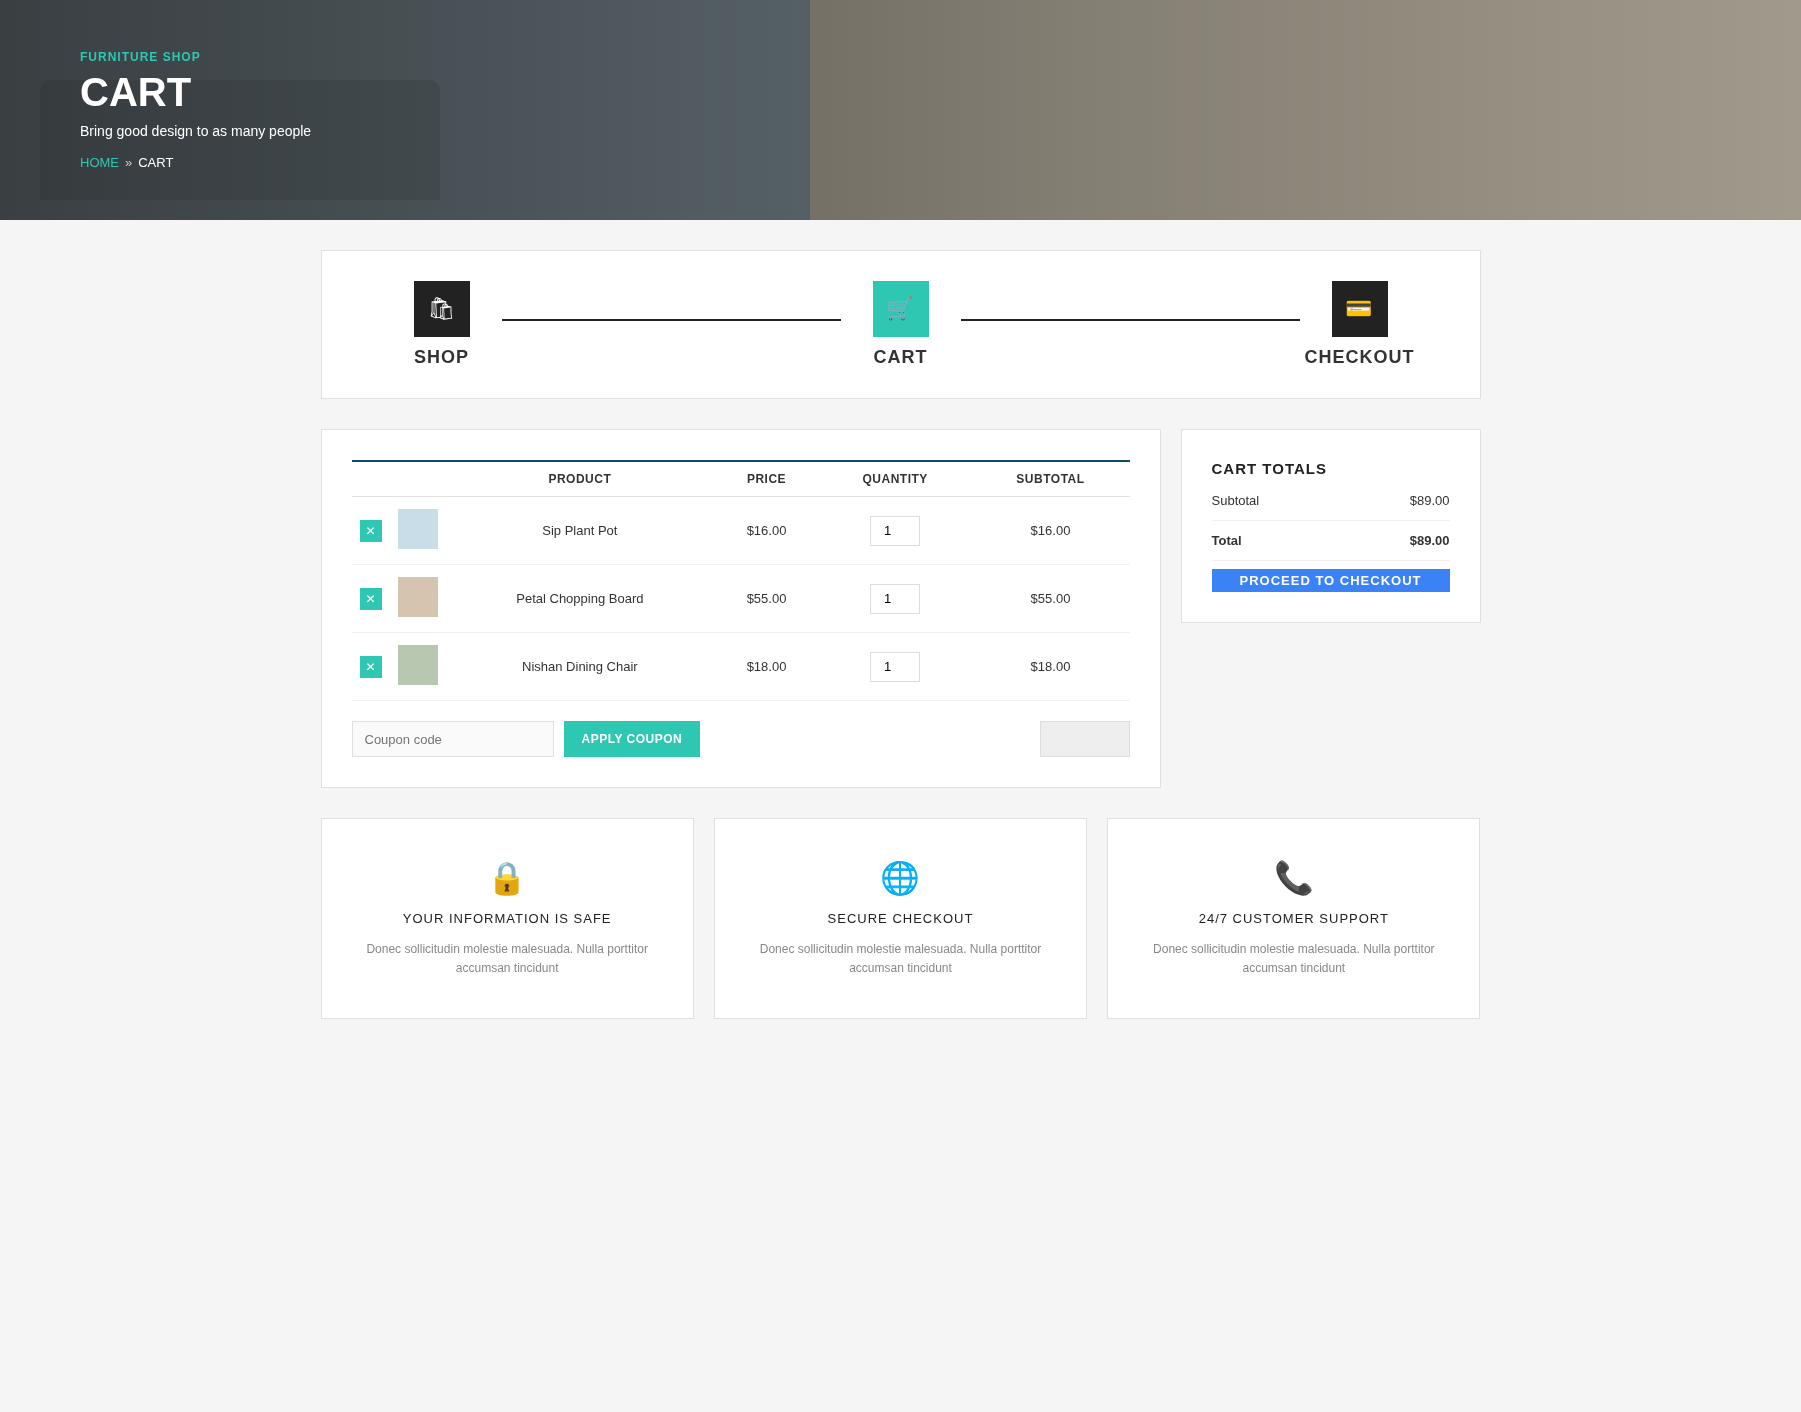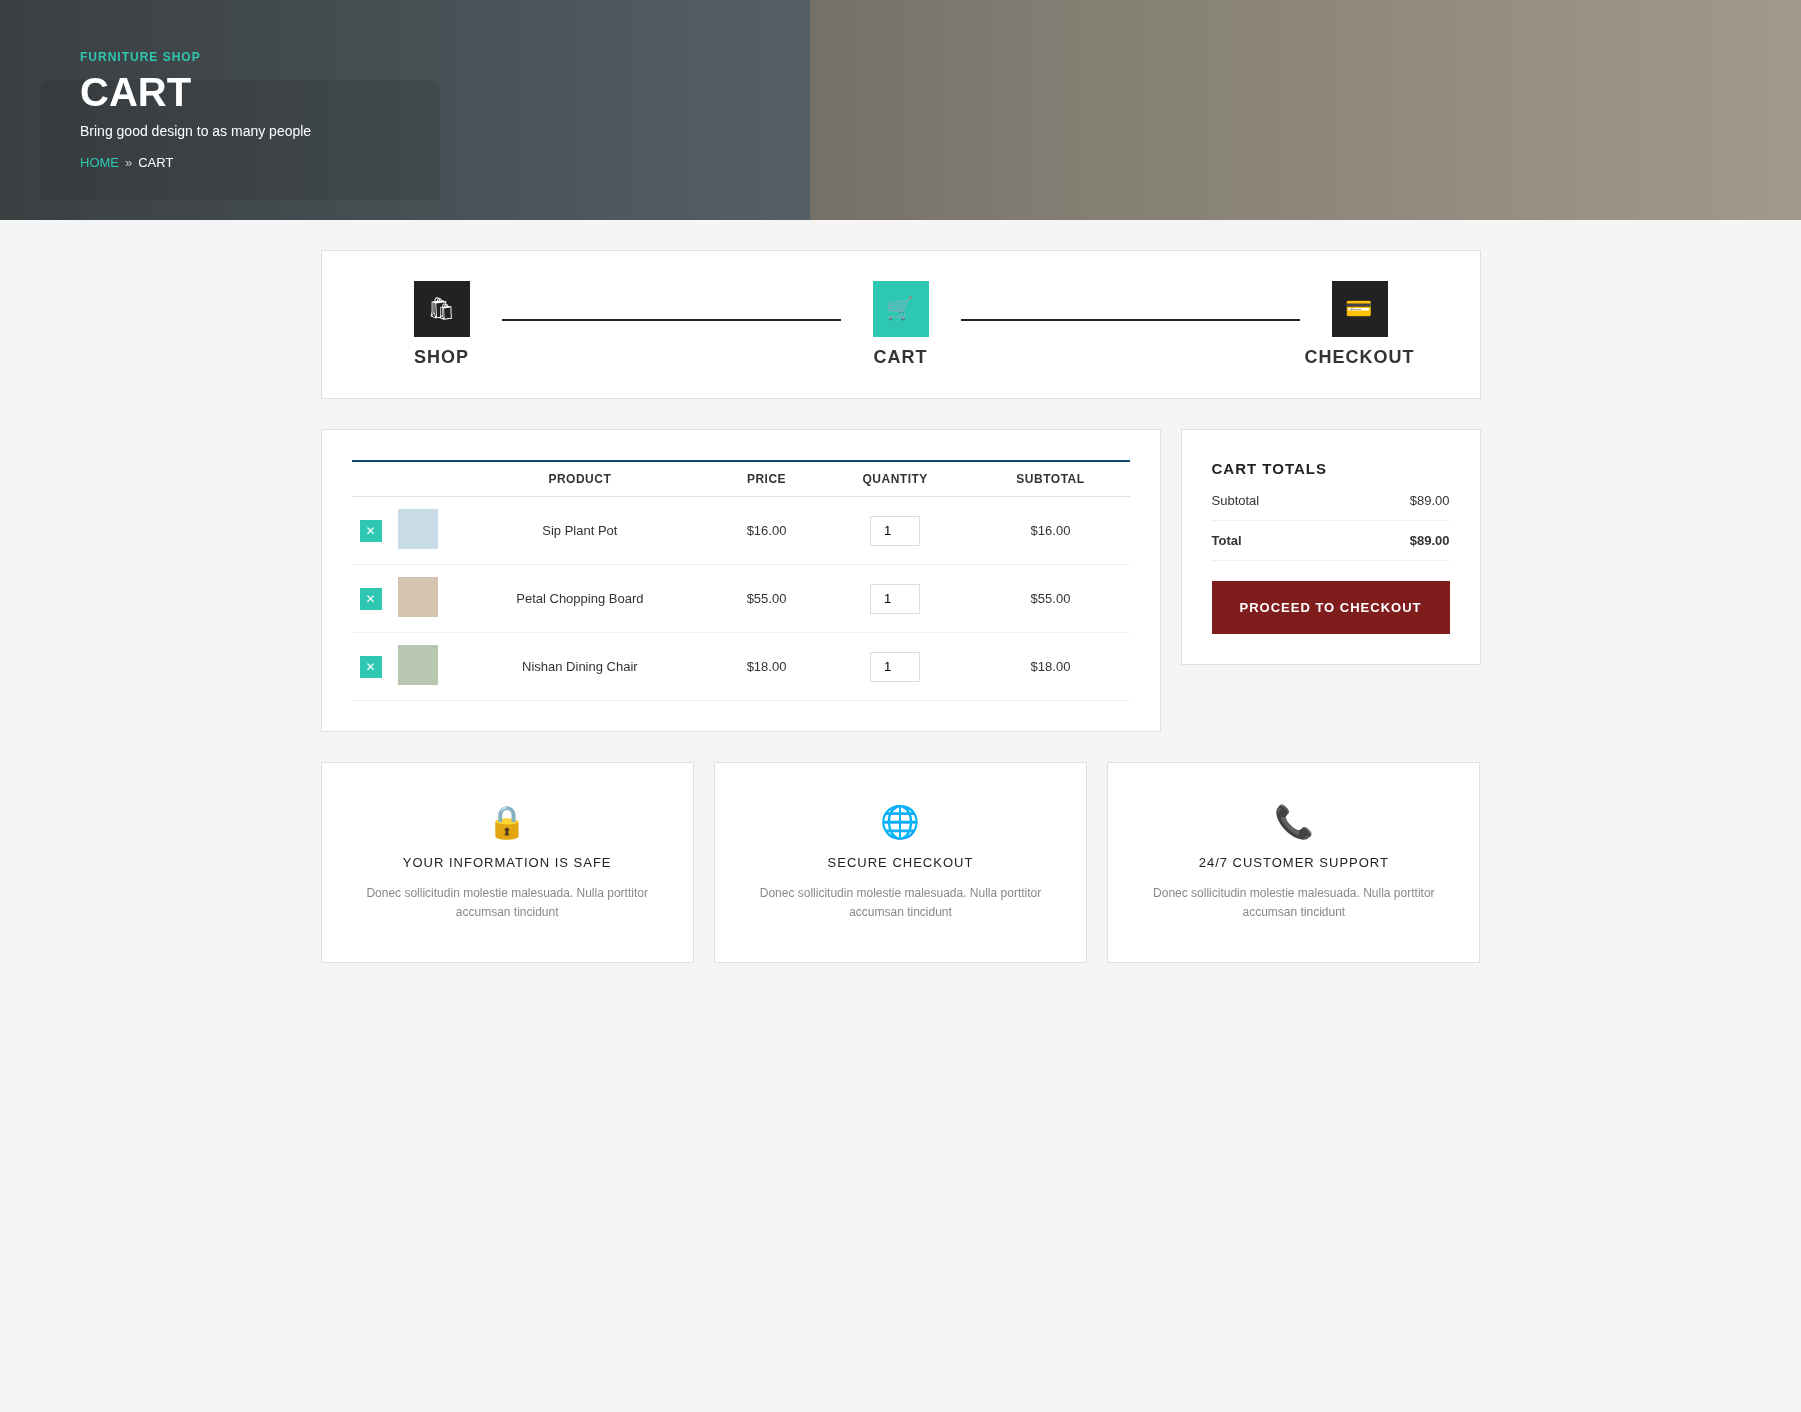--- a/index.html
+++ b/index.html
@@ -252,29 +252,29 @@
       font-size: 13px;
     }
     .totals-row.total-row {
       font-weight: bold;
     }
     .totals-row .amount { font-weight: normal; }
     .totals-row.total-row .amount { font-weight: bold; }
     .proceed-btn {
       display: block;
       width: 100%;
-      background: #7f1d1d;
+      background: #3b82f6;
       color: #fff;
       border: none;
-      padding: 19px;
+      padding: 4px;
       font-size: 13px;
       font-weight: bold;
       letter-spacing: 1px;
       cursor: pointer;
-      margin-top: 20px;
+      margin-top: 8px;
       text-align: center;
     }
 
     
     .features-row {
       display: flex;
       gap: 20px;
       margin-top: 30px;
     }
     .feature-card {
@@ -395,20 +395,25 @@
     <td>Nishan Dining Chair</td>
     <td>$18.00</td>
     <td>
       <input class="qty-input" type="number" value="1" min="1" style="">
     </td>
     <td>$18.00</td>
   </tr>
           </tbody>
       </table>
 
+      <div class="coupon-row">
+        <input class="coupon-input" type="text" placeholder="Coupon code" style="">
+        <button class="apply-coupon-btn">APPLY COUPON</button>
+        <button class="update-cart-btn"></button>
+      </div>
     </div>
 
     <div class="cart-totals">
       <div class="totals-title">CART TOTALS</div>
       <div class="totals-row">
         <span>Subtotal</span>
         <span class="amount">$89.00</span>
       </div>
       <div class="totals-row total-row">
         <span>Total</span>

